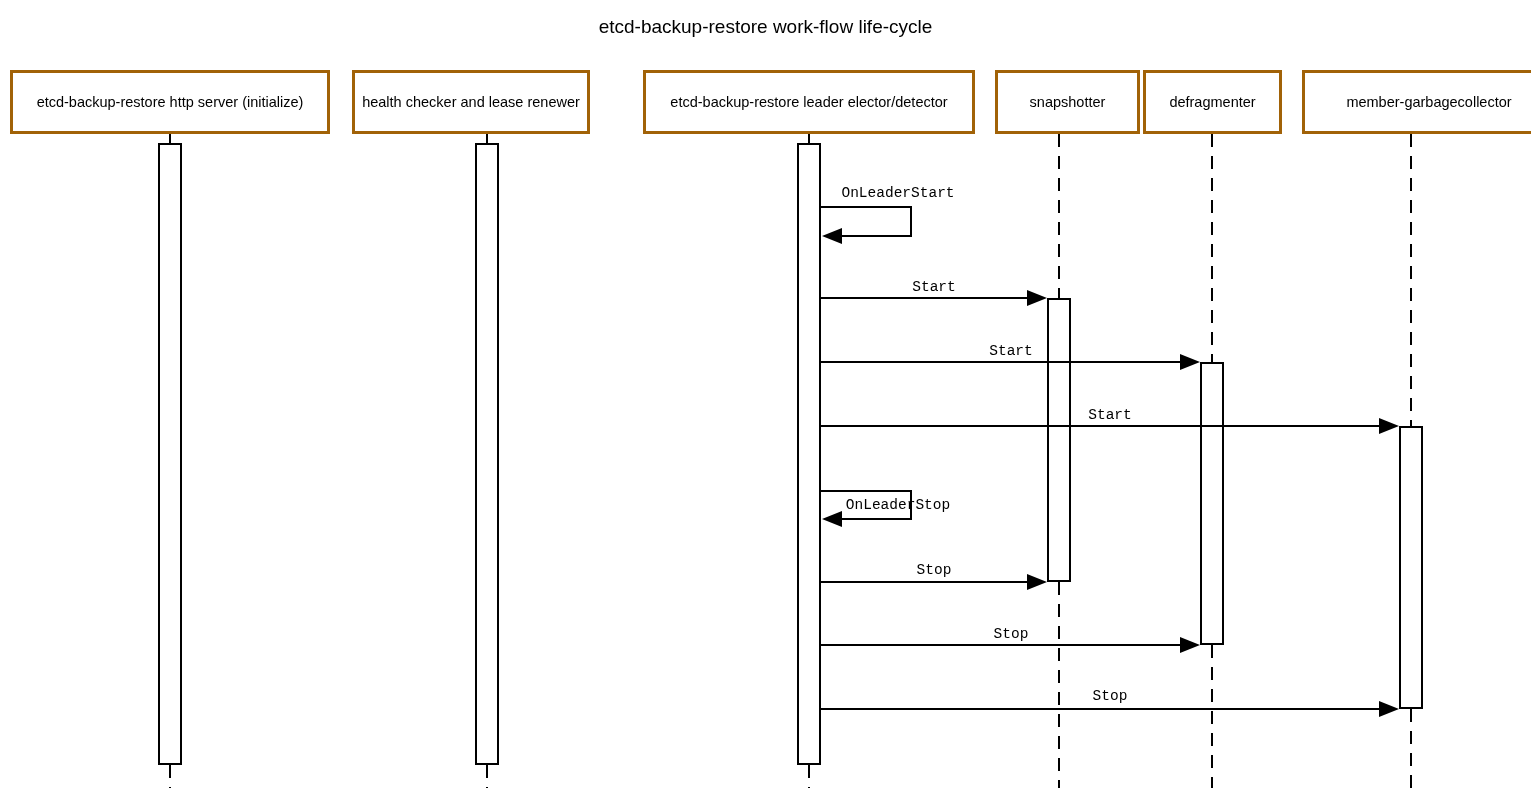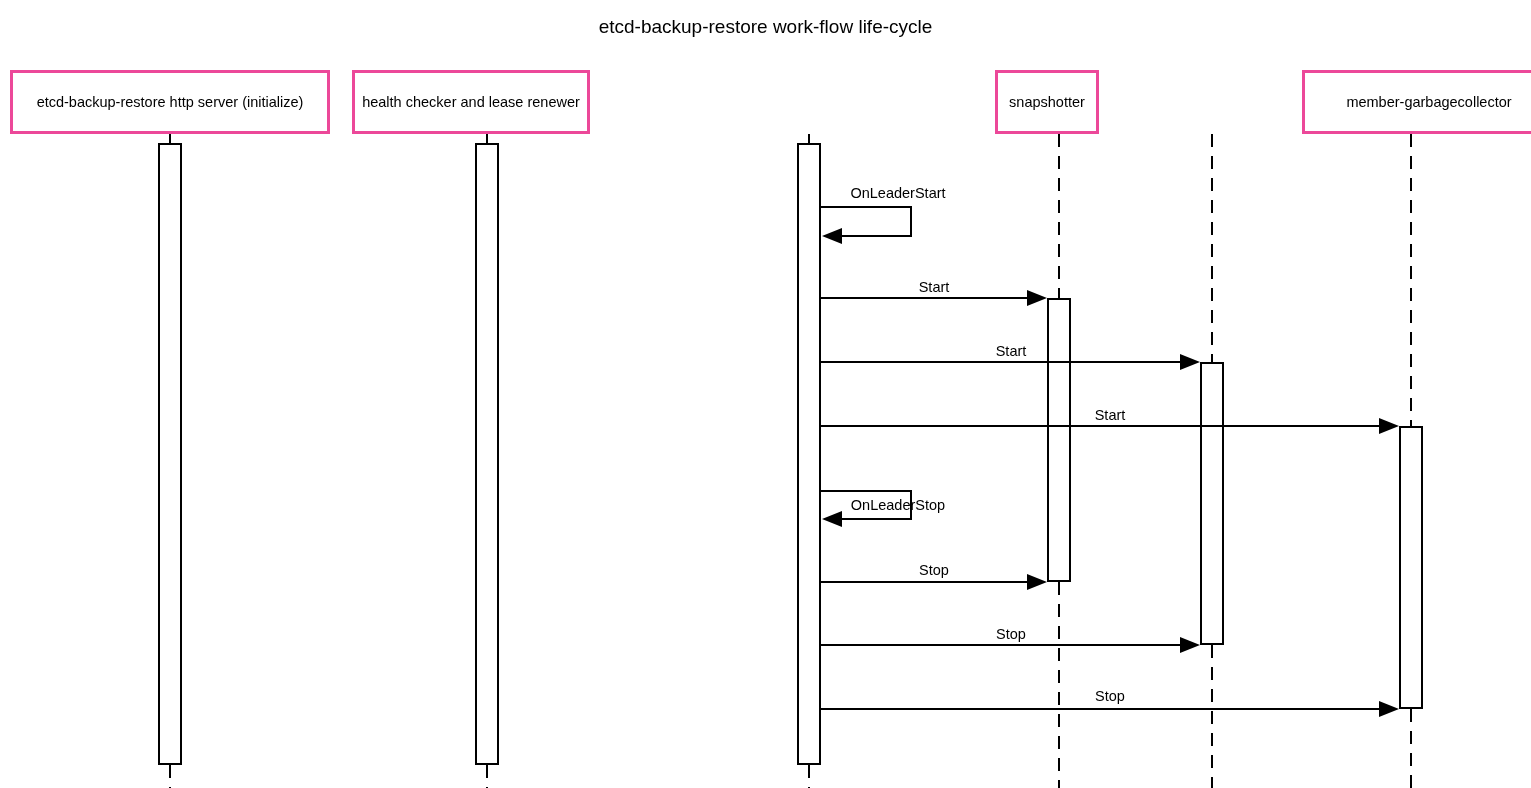--- a/index.html
+++ b/index.html
@@ -27,21 +27,21 @@
     left: 0;
     top: 0;
     z-index: 2;
   }
   .actor-box {
     position: absolute;
     top: 70px;
     height: 64px;
     box-sizing: border-box;
     background: #ffffff;
-    border: 3px solid #ec4899;
+    border: 3px solid #a16207;
     display: flex;
     align-items: center;
     justify-content: center;
     z-index: 3;
   }
   .actor-label {
     font-size: 14.5px;
     white-space: nowrap;
   }
   .activation {
@@ -51,20 +51,21 @@
     background: #ffffff;
     border: 2px solid #000000;
     z-index: 1;
   }
   .msg-label {
     position: absolute;
     transform: translateX(-50%);
     font-size: 14.5px;
     white-space: nowrap;
     z-index: 4;
+    font-family: Liberation Mono, monospace;
   }
 </style>
 </head>
 <body>
 
 <div class="canvas">
 
   <div class="title">etcd-backup-restore work-flow life-cycle</div>
 
   <div class="activation" style="left:158px; top:143px; height:622px;"></div>
@@ -134,22 +135,28 @@
       <polygon points="1399,709 1379,701 1379,717" fill="#000000"></polygon>
     </g>
   </svg>
 
   <div class="actor-box" style="left:10px; width:320px;">
     <span class="actor-label">etcd-backup-restore http server (initialize)</span>
   </div>
   <div class="actor-box" style="left:352px; width:238px;">
     <span class="actor-label">health checker and lease renewer</span>
   </div>
-  <div class="actor-box" style="left:995px; width:104px;">
+  <div class="actor-box" style="left:643px; width:332px;">
+    <span class="actor-label">etcd-backup-restore leader elector/detector</span>
+  </div>
+  <div class="actor-box" style="left:995px; width:145px;">
     <span class="actor-label">snapshotter</span>
+  </div>
+  <div class="actor-box" style="left:1143px; width:139px;">
+    <span class="actor-label">defragmenter</span>
   </div>
   <div class="actor-box" style="left:1302px; width:254px;">
     <span class="actor-label">member-garbagecollector</span>
   </div>
 
   <div class="msg-label" style="left:898px; top:185px;">OnLeaderStart</div>
   <div class="msg-label" style="left:934px; top:279px;">Start</div>
   <div class="msg-label" style="left:1011px; top:343px;">Start</div>
   <div class="msg-label" style="left:1110px; top:407px;">Start</div>
   <div class="msg-label" style="left:898px; top:469px;margin-top:28px;">OnLeaderStop</div>

